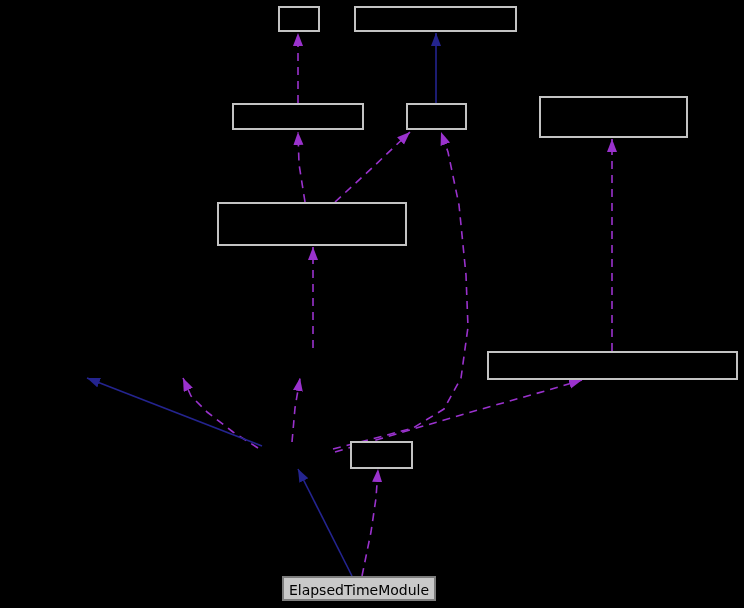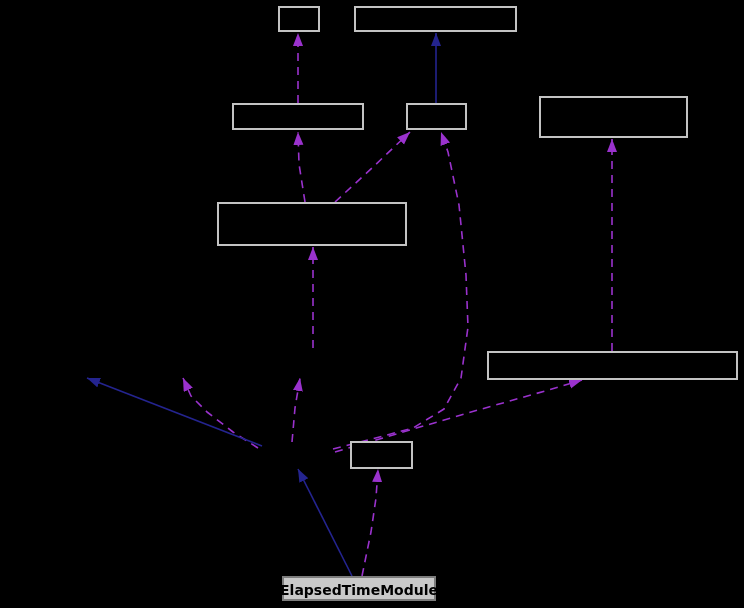--- a/index.html
+++ b/index.html
@@ -7,21 +7,20 @@
     padding: 0;
     background: #000000;
   }
   .stage {
     position: relative;
     width: 744px;
     height: 608px;
     background: #1d4ed8;
     overflow: hidden;
     font-family: "DejaVu Sans", "Liberation Sans", sans-serif;
-    font-weight: bold;
   }
   .stage svg {
     position: absolute;
     left: 0;
     top: 0;
     display: block;
   }
   .node-label {
     font-family: "DejaVu Sans", "Liberation Sans", sans-serif;
     font-size: 14px;

